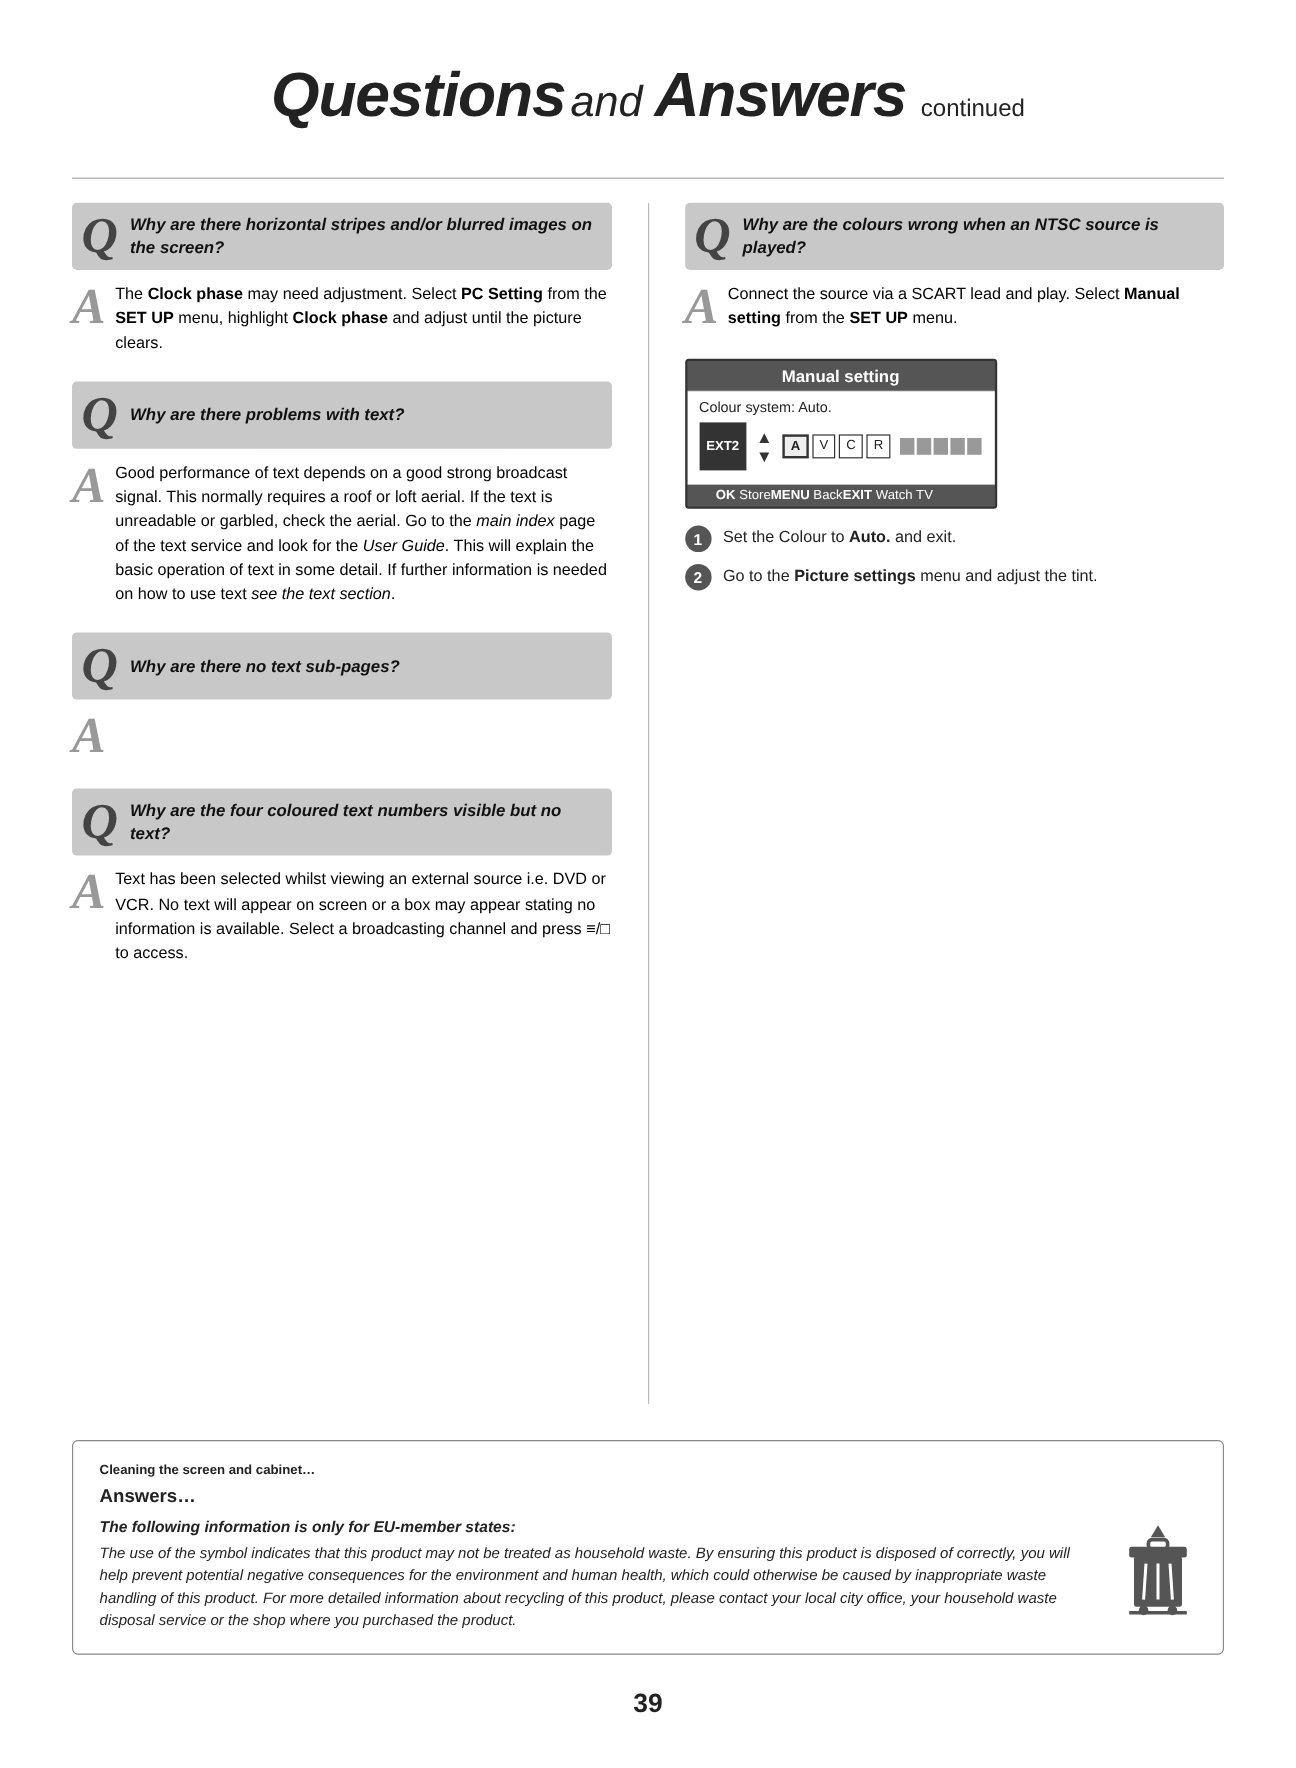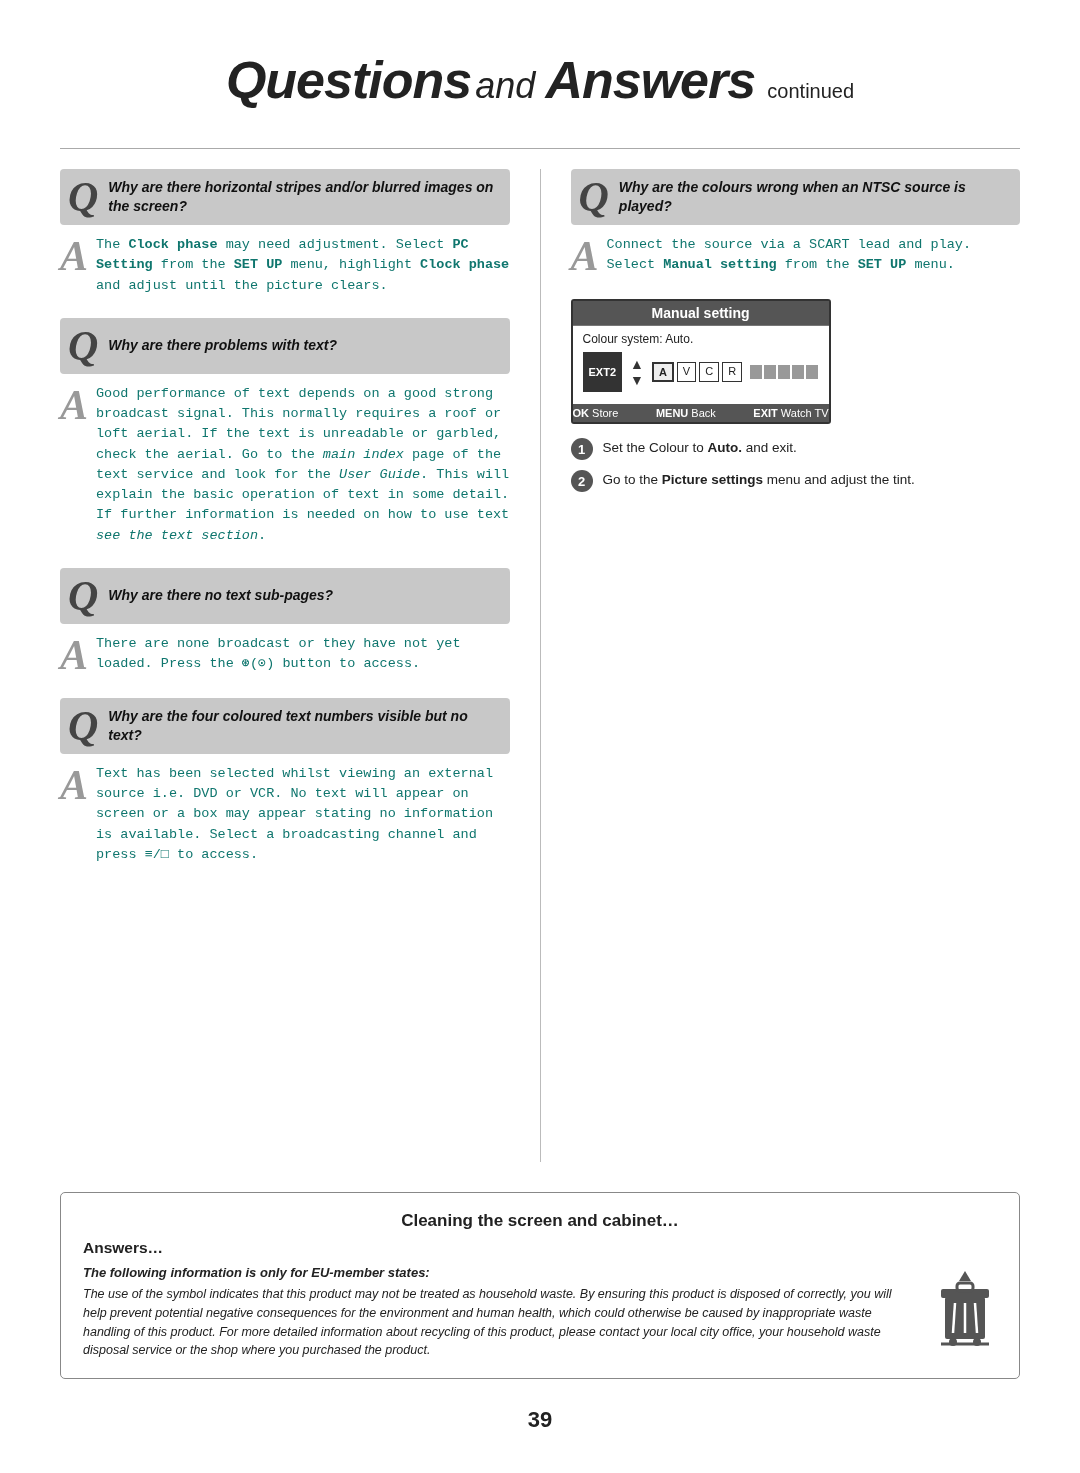--- a/index.html
+++ b/index.html
@@ -120,23 +120,22 @@
       font-weight: bold;
       color: #999;
       line-height: 1;
       margin-right: 8px;
       font-family: Georgia, serif;
       flex-shrink: 0;
     }
 
     .a-text {
       font-size: 13.5px;
-      color: #0f766e;
+      color: #000000;
       line-height: 1.5;
-      font-family: Liberation Mono, monospace;
     }
 
     .a-text-only {
       font-size: 13.5px;
       color: #222;
       line-height: 1.5;
       margin-top: 4px;
     }
 
     
@@ -217,24 +216,23 @@
     }
 
     .grey-block {
       width: 12px;
       height: 14px;
       background: #999;
     }
 
     .manual-footer {
       display: flex;
-      justify-content: space-between;
       align-items: center;
       background: #555;
-      padding: 3px 0;
+      padding: 3px 24px;
     }
 
     .footer-btn {
       font-size: 11px;
       color: #fff;
     }
 
     .footer-btn span {
       font-weight: bold;
     }
@@ -270,24 +268,23 @@
     .bottom-box {
       border: 1.5px solid #888;
       border-radius: 5px;
       padding: 18px 22px 18px 22px;
       margin-top: 30px;
       margin-bottom: 0;
       background: #fff;
     }
 
     .cleaning-title {
-      font-size: 17px;
+      font-size: 11px;
       font-weight: bold;
       margin-bottom: 8px;
-      text-align: center;
     }
 
     .cleaning-text {
       font-size: 13px;
       font-style: italic;
       color: #222;
       line-height: 1.5;
       margin-bottom: 14px;
     }
 
@@ -386,23 +383,20 @@
         </div>
       </div>
 
       <div class="qa-block">
         <div class="q-header">
           <span class="q-letter">Q</span>
           <span class="q-text">Why are there no text sub-pages?</span>
         </div>
         <div class="a-row">
           <span class="a-letter">A</span>
-          <span class="a-text">
-            There are none broadcast or they have not yet loaded. Press the ⊛(⊙) button to access.
-          </span>
         </div>
       </div>
 
       <div class="qa-block">
         <div class="q-header">
           <span class="q-letter">Q</span>
           <span class="q-text">Why are the four coloured text numbers visible but no text?</span>
         </div>
         <div class="a-row">
           <span class="a-letter">A</span>

